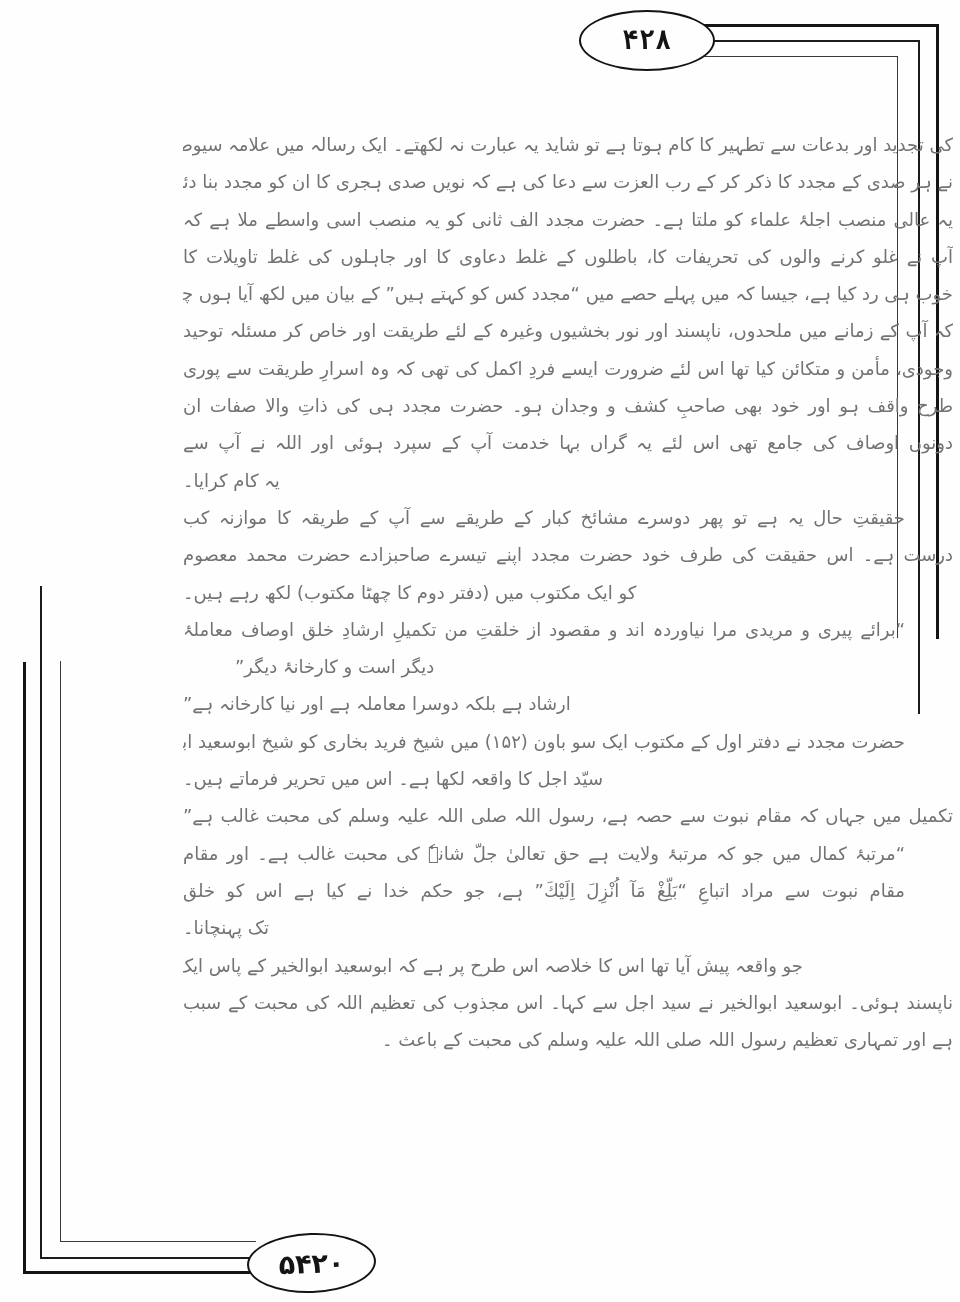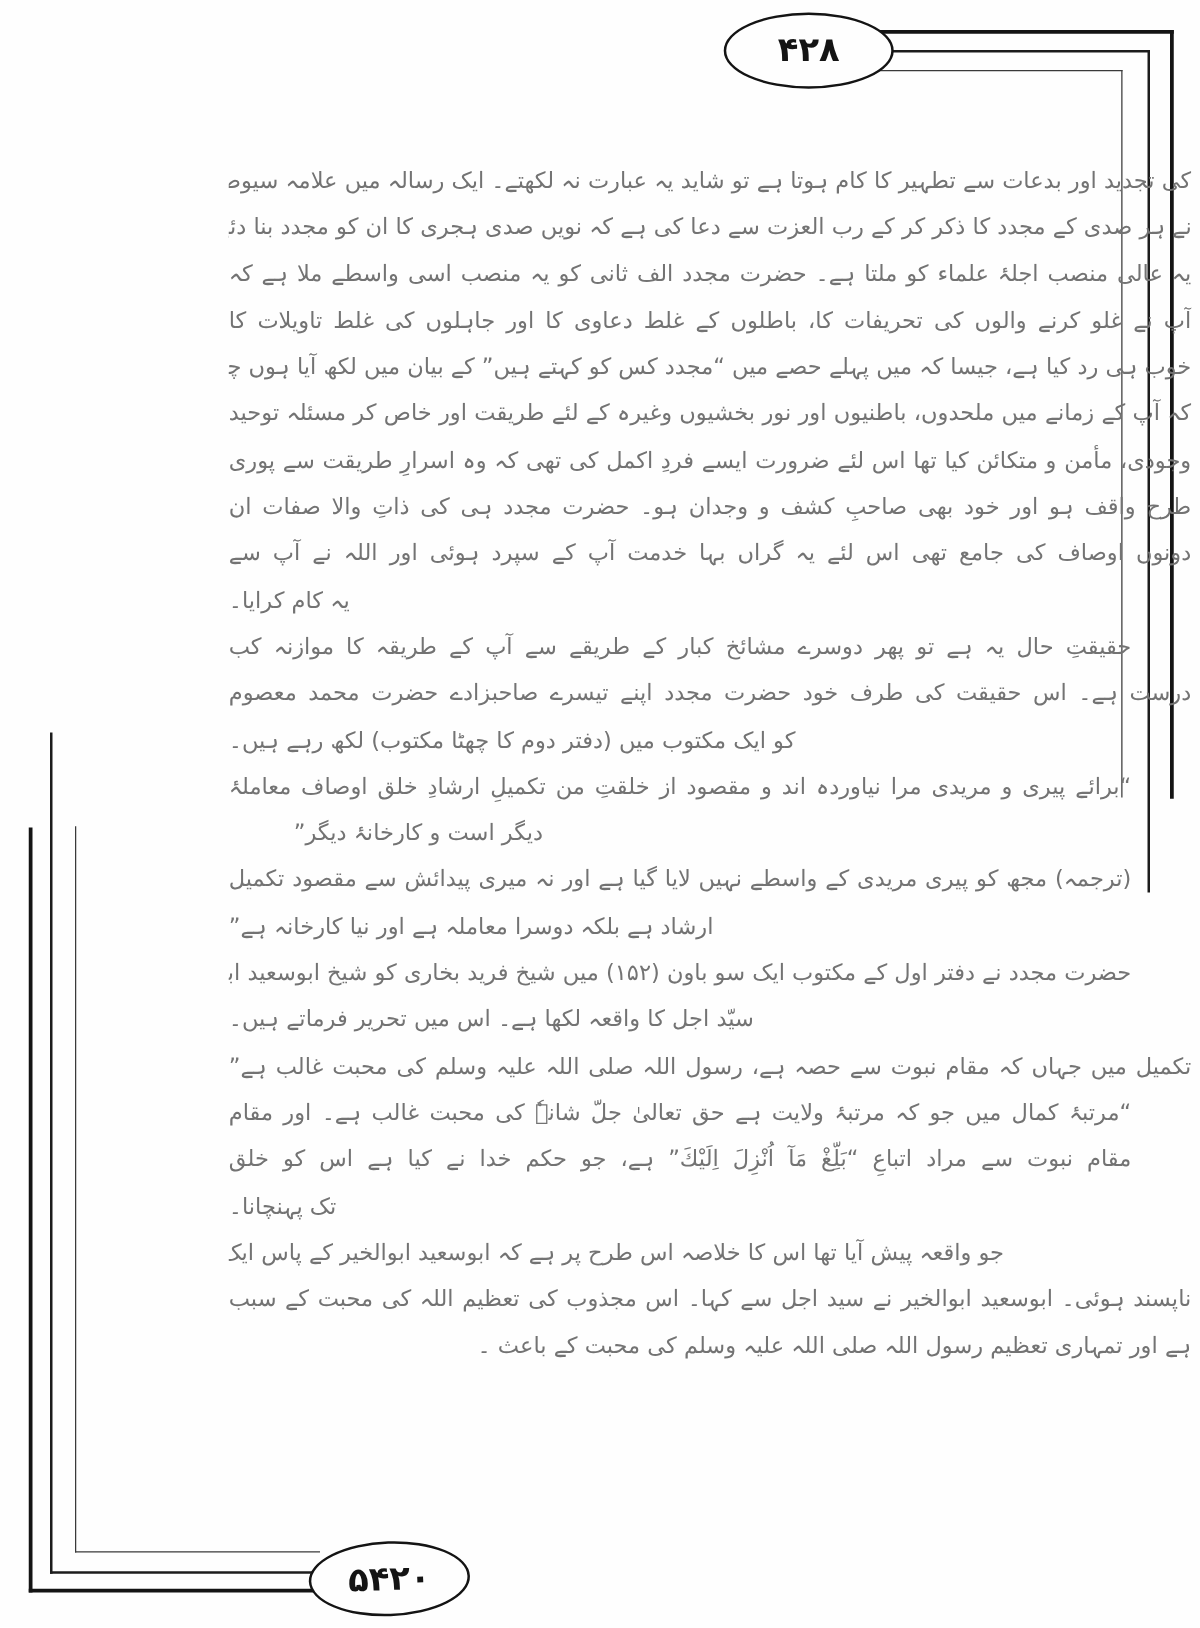--- a/index.html
+++ b/index.html
@@ -55,21 +55,21 @@
     border: 2.5px solid #141414;
     border-radius: 50%;
     display: flex;
     align-items: center;
     justify-content: center;
     font-size: 27px;
     font-weight: bold;
     color: #141414;
     letter-spacing: 1px;
   }
-  .oval-top { left: 579px; top: 10px; width: 132px; height: 57px; }
+  .oval-top { left: 579px; top: 10px; width: 132px; height: 57px; font-family: Liberation Mono, monospace; }
   .oval-bottom { left: 247px; top: 1233px; width: 125px; height: 56px; transform: rotate(-2deg); }
 
   
   .text-block {
     position: absolute;
     left: 163px;
     top: 126px;
     width: 770px;
     direction: rtl;
     font-size: 18px;
@@ -112,31 +112,30 @@
       <span>۵۴۲۰</span>
     </div>
   </div>
 
   <div class="text-block">
     <div class="ln">کی تجدید اور بدعات سے تطہیر کا کام ہوتا ہے تو شاید یہ عبارت نہ لکھتے۔ ایک رسالہ میں علامہ سیوطی</div>
     <div class="ln">نے ہر صدی کے مجدد کا ذکر کر کے رب العزت سے دعا کی ہے کہ نویں صدی ہجری کا ان کو مجدد بنا دئے</div>
     <div class="ln">یہ عالی منصب اجلۂ علماء کو ملتا ہے۔ حضرت مجدد الف ثانی کو یہ منصب اسی واسطے ملا ہے کہ</div>
     <div class="ln">آپ نے غلو کرنے والوں کی تحریفات کا، باطلوں کے غلط دعاوی کا اور جاہلوں کی غلط تاویلات کا</div>
     <div class="ln">خوب ہی رد کیا ہے، جیسا کہ میں پہلے حصے میں “مجدد کس کو کہتے ہیں” کے بیان میں لکھ آیا ہوں چوں</div>
-    <div class="ln">کہ آپ کے زمانے میں ملحدوں، باطنیوں اور نور بخشیوں وغیرہ کے لئے طریقت اور خاص کر مسئلہ توحید</div>
+    <div class="ln">کہ آپ کے زمانے میں ملحدوں، ناپسند اور نور بخشیوں وغیرہ کے لئے طریقت اور خاص کر مسئلہ توحید</div>
     <div class="ln">وجودی، مأمن و متکائن کیا تھا اس لئے ضرورت ایسے فردِ اکمل کی تھی کہ وہ اسرارِ طریقت سے پوری</div>
     <div class="ln">طرح واقف ہو اور خود بھی صاحبِ کشف و وجدان ہو۔ حضرت مجدد ہی کی ذاتِ والا صفات ان</div>
     <div class="ln">دونوں اوصاف کی جامع تھی اس لئے یہ گراں بہا خدمت آپ کے سپرد ہوئی اور اللہ نے آپ سے</div>
     <div class="ln flush-left">یہ کام کرایا۔</div>
     <div class="ln indent">حقیقتِ حال یہ ہے تو پھر دوسرے مشائخ کبار کے طریقے سے آپ کے طریقہ کا موازنہ کب</div>
     <div class="ln">درست ہے۔ اس حقیقت کی طرف خود حضرت مجدد اپنے تیسرے صاحبزادے حضرت محمد معصوم</div>
     <div class="ln flush-left">کو ایک مکتوب میں (دفتر دوم کا چھٹا مکتوب) لکھ رہے ہیں۔</div>
     <div class="ln indent">“برائے پیری و مریدی مرا نیاوردہ اند و مقصود از خلقتِ من تکمیلِ ارشادِ خلق اوصاف معاملۂ</div>
     <div class="ln flush-left pad-left">دیگر است و کارخانۂ دیگر”</div>
-    <div class="ln indent">(ترجمہ) مجھ کو پیری مریدی کے واسطے نہیں لایا گیا ہے اور نہ میری پیدائش سے مقصود تکمیل</div>
     <div class="ln flush-left">ارشاد ہے بلکہ دوسرا معاملہ ہے اور نیا کارخانہ ہے”</div>
     <div class="ln indent">حضرت مجدد نے دفتر اول کے مکتوب ایک سو باون (۱۵۲) میں شیخ فرید بخاری کو شیخ ابوسعید ابوالخیر اور</div>
     <div class="ln flush-left">سیّد اجل کا واقعہ لکھا ہے۔ اس میں تحریر فرماتے ہیں۔</div>
     <div class="ln">تکمیل میں جہاں کہ مقام نبوت سے حصہ ہے، رسول اللہ صلی اللہ علیہ وسلم کی محبت غالب ہے”</div>
     <div class="ln indent">“مرتبۂ کمال میں جو کہ مرتبۂ ولایت ہے حق تعالیٰ جلّ شانہٗ کی محبت غالب ہے۔ اور مقام</div>
     <div class="ln indent">مقام نبوت سے مراد اتباعِ “بَلِّغْ مَآ اُنْزِلَ اِلَیْكَ” ہے، جو حکم خدا نے کیا ہے اس کو خلق</div>
     <div class="ln flush-left">تک پہنچانا۔</div>
     <div class="ln indent-big">جو واقعہ پیش آیا تھا اس کا خلاصہ اس طرح پر ہے کہ ابوسعید ابوالخیر کے پاس ایک مجذوب</div>
     <div class="ln">ناپسند ہوئی۔ ابوسعید ابوالخیر نے سید اجل سے کہا۔ اس مجذوب کی تعظیم اللہ کی محبت کے سبب</div>
     <div class="ln start-right">ہے اور تمہاری تعظیم رسول اللہ صلی اللہ علیہ وسلم کی محبت کے باعث ۔</div>

